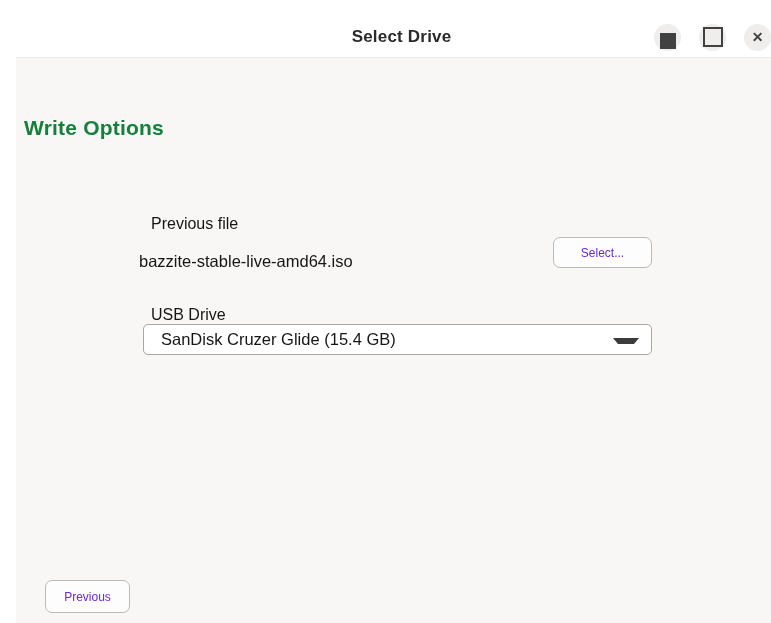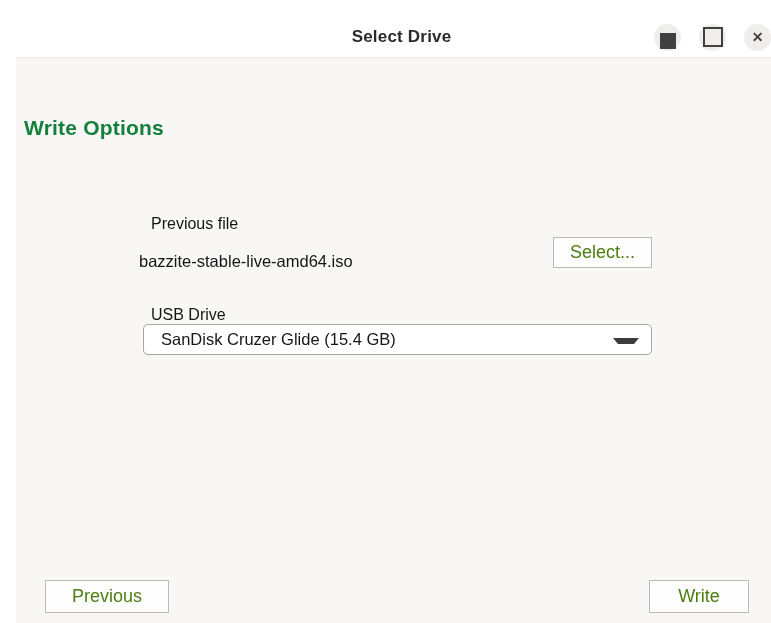--- a/index.html
+++ b/index.html
@@ -33,25 +33,25 @@
 
   
   .heading{position:absolute;left:0;right:0;top:92px;text-align:left;
     font-size:21px;font-weight:bold;color:#15803d;letter-spacing:.2px;}
 
   .field-label{position:absolute;left:127px;font-size:16px;color:var(--text);}
   .label-selected-file{top:191px;}
   .label-usb-drive{top:282px;}
   .file-value{position:absolute;left:115px;top:228px;font-size:16.5px;color:var(--text);}
 
-  .btn{background:var(--btn-bg);border:1px solid var(--btn-border);border-radius:0;
-    font-family:"Liberation Sans",sans-serif;font-size:18px;color:#4d7c0f;
+  .btn{background:var(--btn-bg);border:1px solid var(--btn-border);border-radius:7px;
+    font-family:"Liberation Sans",sans-serif;font-size:12px;color:#6d28d9;
     display:flex;align-items:center;justify-content:center;cursor:pointer;}
   .btn-select{position:absolute;left:537px;top:221px;width:99px;height:31px;}
-  .btn-previous{position:absolute;left:29px;top:564px;width:124px;height:33px;}
+  .btn-previous{position:absolute;left:29px;top:564px;width:85px;height:33px;}
   .btn-write{position:absolute;left:633px;top:564px;width:100px;height:33px;}
 
   .combobox{position:absolute;left:127px;top:308px;width:509px;height:31px;
     background:#ffffff;border:1px solid var(--combo-border);border-radius:5px;
     display:flex;align-items:center;cursor:pointer;}
   .combobox .combo-text{padding-left:9px;font-size:16.5px;color:var(--text);
     white-space:nowrap;overflow:hidden;}
   .combo-arrow{position:absolute;right:12px;top:13px;width:0;height:0;
     border-left:5px solid transparent;border-right:5px solid transparent;
     border-top:6px solid #3c3c3c;}
@@ -86,15 +86,14 @@
 
   <div class="field-label label-usb-drive">USB Drive</div>
 
   <div class="combobox" role="combobox">
     <span class="combo-text">SanDisk Cruzer Glide (15.4 GB)</span>
     <span class="combo-arrow"></span>
   </div>
 
   <button class="btn btn-previous">Previous</button>
 
-  <button class="btn btn-write">Write</button>
 
 </div>
 
 </body></html>

